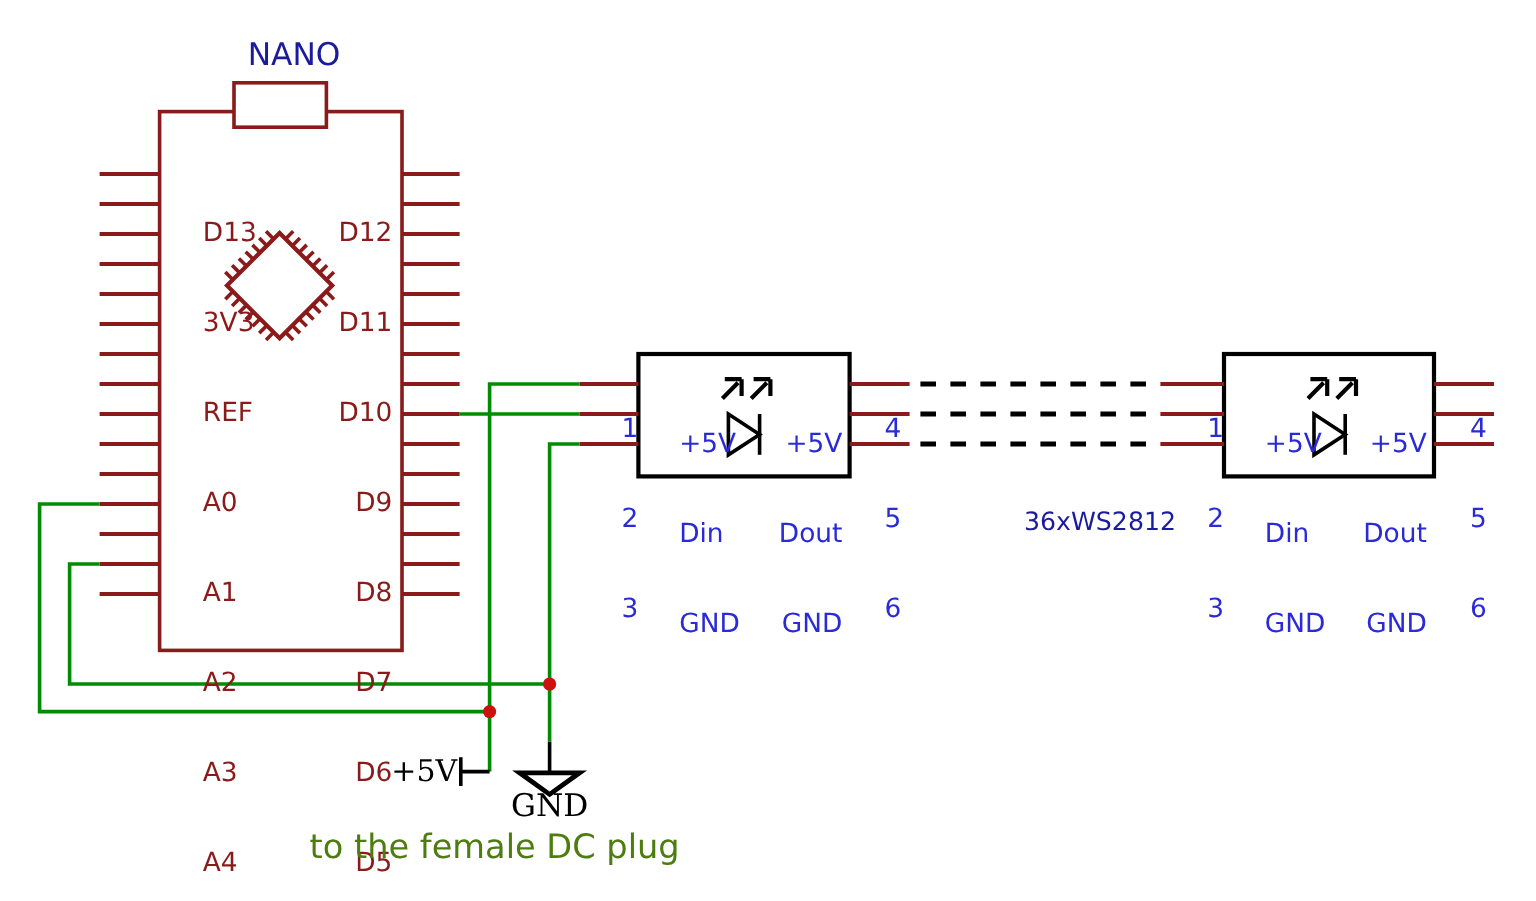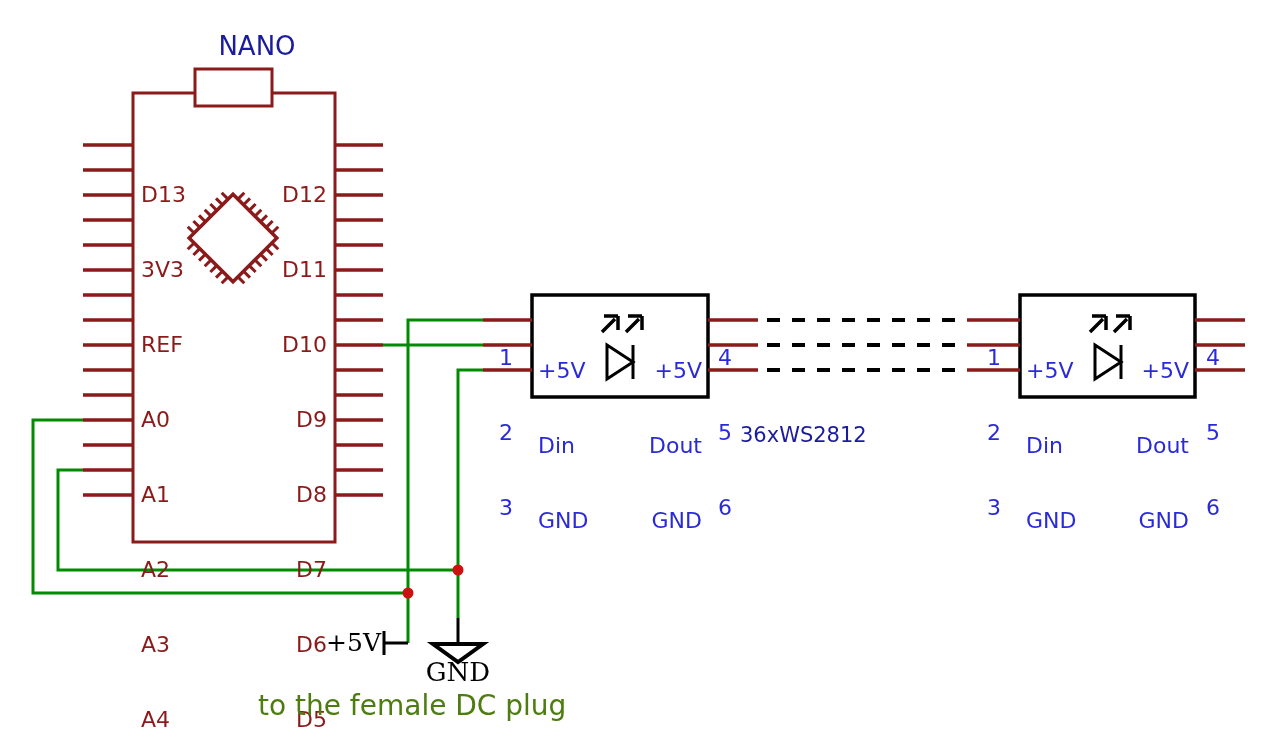--- a/index.html
+++ b/index.html
@@ -9,21 +9,21 @@
   .t{position:absolute;white-space:pre;}
   .maroon{color:#8b1a1a;}
   .ledblue{color:#2a2ad8;}
   .navy{color:#1b1b9e;}
   .capblue{color:#4d7c0f;}
   .pins{font-size:22px;line-height:25px;}
   .nums{font-size:22px;line-height:25px;text-align:center;}
   .ledlbl{font-size:22px;line-height:25px;}
   .right{text-align:right;}
   .serif{font-family:"DejaVu Serif",serif;color:#000000;}
-  .block span{display:block;}
+  .block span{display:block;margin-left:28px;}
 </style>
 </head>
 <body>
 
 <div id="canvas">
 
   <svg width="1280" height="751" viewBox="0 0 1280 751">
 
     <rect x="133" y="93" width="202" height="449" fill="#ffffff" stroke="#8b1a1a" stroke-width="3"></rect>
 
@@ -81,21 +81,21 @@
 
     <g transform="translate(488,0)">
       <polygon points="607,345 607,379 633,362" fill="#ffffff" stroke="#000000" stroke-width="3"></polygon>
       <path stroke="#000000" stroke-width="3" fill="none" d="M633 345V379"></path>
     </g>
     <g transform="translate(488,0)">
       <path stroke="#000000" stroke-width="3.5" fill="none" d="M602 332L615 319 M604 316H618 M618 316V330 M626 332L639 319 M628 316H642 M642 316V330"></path>
     </g>
   </svg>
 
-  <div class="t navy" style="left:202px;top:33px;width:110px;text-align:center;font-size:26px;line-height:26px;">NANO</div>
+  <div class="t navy" style="left:190px;top:33px;width:110px;text-align:center;font-size:26px;line-height:26px;">NANO</div>
 
   <div class="t maroon pins block" style="left:141px;top:132px;">
     <span>D13</span>
     <span>3V3</span>
     <span>REF</span>
     <span>A0</span>
     <span>A1</span>
     <span>A2</span>
     <span>A3</span>
     <span>A4</span>
@@ -161,20 +161,20 @@
     <span>+5V</span>
     <span>Din</span>
     <span>GND</span>
   </div>
   <div class="t ledblue ledlbl right block" style="left:1106px;top:308px;width:83px;">
     <span>+5V</span>
     <span>Dout</span>
     <span>GND</span>
   </div>
 
-  <div class="t navy" style="left:740px;top:424px;width:240px;text-align:left;font-size:21px;line-height:22px;">36xWS2812</div>
+  <div class="t navy" style="left:740px;top:424px;width:240px;text-align:right;font-size:21px;line-height:22px;">36xWS2812</div>
 
   <div class="t serif" style="left:300px;top:629px;width:81px;text-align:right;font-size:25px;line-height:27px;">+5V</div>
   <div class="t serif" style="left:418px;top:659px;width:80px;text-align:center;font-size:26px;line-height:27px;">GND</div>
 
   <div class="t capblue" style="left:258px;top:691px;font-size:28px;line-height:30px;">to the female DC plug</div>
 
 </div>
 
 </body></html>

